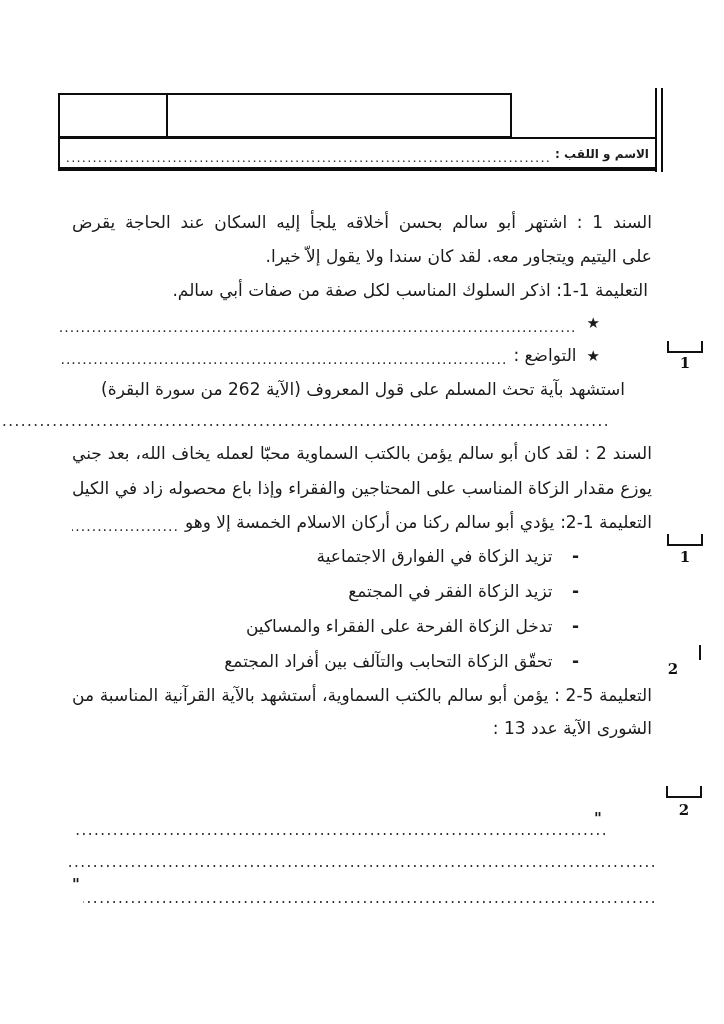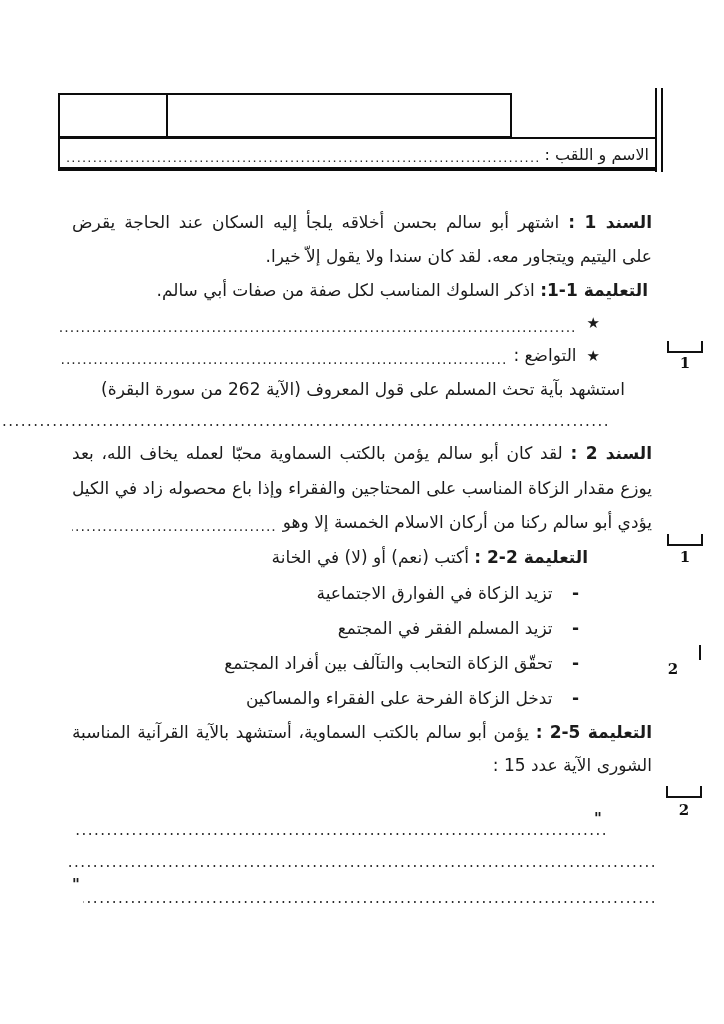--- a/index.html
+++ b/index.html
@@ -13,41 +13,41 @@
   .hbox{position:absolute;border:2px solid #0c0c0c;background:#fff;}
   .box-small{left:58px;top:93px;width:110px;height:45px;border-width:2px 2px 2px 2px;}
   .box-wide{left:166px;top:93px;width:346px;height:45px;}
   .dblline{position:absolute;left:655px;top:88px;width:8px;height:84px;
     border-left:2px solid #0c0c0c;border-right:2px solid #0c0c0c;}
   .namerow{
     position:absolute;left:58px;top:137px;width:599px;height:34px;
     border:2px solid #0c0c0c;border-bottom:4px solid #0c0c0c;border-right:none;
     display:flex;align-items:center;padding:2px 8px 0 6px;column-gap:4px;
   }
-  .namerow .lbl{font-weight:normal;font-size:16px;white-space:nowrap;}
+  .namerow .lbl{font-weight:bold;font-size:12px;white-space:nowrap;}
   .leader{flex:1;overflow:hidden;white-space:nowrap;font-size:13px;
     letter-spacing:1.2px;color:#2a2a2a;padding-top:6px;}
   
   .content{position:absolute;top:205px;left:0;right:0;}
   .row{padding:0 72px;text-align:right;white-space:nowrap;overflow:hidden;}
   .justify{text-align:justify;text-align-last:justify;white-space:normal;}
   .h34{height:34px;line-height:34px;}
   .h36{height:36px;line-height:36px;}
   .h35{height:35px;line-height:35px;}
   .h33{height:33px;line-height:33px;}
   .h32{height:32px;line-height:32px;}
   .h30{height:30px;line-height:30px;}
   .h37{height:37px;line-height:37px;}
   .h28{height:28px;line-height:28px;}
   .ind28{padding-right:76px;}
   .ind42{padding-right:99px;}
   .ind64{padding-right:136px;}
   .ind120{padding-right:192px;}
   .ind170{margin-left:41px;}
-  .lblb{font-weight:bold;}
+  .lblb{font-weight:normal;}
   .flexrow{display:flex;align-items:baseline;column-gap:6px;}
   .flexrow .dots{flex:1;overflow:hidden;white-space:nowrap;font-size:14px;
     letter-spacing:1px;color:#2a2a2a;align-self:center;padding-top:8px;}
   .starrow{padding:0 124px 0 58px;}
   .star{font-size:15px;margin-left:4px;}
   .itemrow{padding-right:145px;}
   .dash{margin-left:14px;font-weight:bold;}
   .seprow{padding:0 114px 0 58px;font-size:15px;letter-spacing:1.5px;
     color:#2a2a2a;overflow:hidden;white-space:nowrap;text-align:left;}
   
@@ -106,52 +106,49 @@
 
     <div class="row h36 justify">
       <b class="lblb">السند 2 :</b>
       <span>لقد كان أبو سالم يؤمن بالكتب السماوية محبّا لعمله يخاف الله، بعد جني زيتونه</span>
     </div>
     <div class="row h35 justify">
       <span>يوزع مقدار الزكاة المناسب على المحتاجين والفقراء وإذا باع محصوله زاد في الكيل والميزان</span>
     </div>
 
     <div class="row h33 flexrow">
+      <b class="lblb">التعليمة 1-2:</b>
       <span>يؤدي أبو سالم ركنا من أركان الاسلام الخمسة إلا وهو</span>
       <span class="dots">......................................................................................................................................................</span>
     </div>
 
-    <div class="row h37 ind64">
-      <b class="lblb">التعليمة 2-2 :</b>
-      <span>أكتب (نعم) أو (لا) في الخانة</span>
-    </div>
 
     <div class="row h35 itemrow">
       <span class="dash">-</span>
       <span>تزيد الزكاة في الفوارق الاجتماعية</span>
     </div>
     <div class="row h35 itemrow">
       <span class="dash">-</span>
-      <span>تزيد المسلم الفقر في المجتمع</span>
+      <span>تزيد الزكاة الفقر في المجتمع</span>
+    </div>
+    <div class="row h35 itemrow">
+      <span class="dash">-</span>
+      <span>تدخل الزكاة الفرحة على الفقراء والمساكين</span>
     </div>
     <div class="row h35 itemrow">
       <span class="dash">-</span>
       <span>تحقّق الزكاة التحابب والتآلف بين أفراد المجتمع</span>
-    </div>
-    <div class="row h35 itemrow">
-      <span class="dash">-</span>
-      <span>تدخل الزكاة الفرحة على الفقراء والمساكين</span>
     </div>
 
     <div class="row h33 justify">
       <b class="lblb">التعليمة 5-2 :</b>
       <span>يؤمن أبو سالم بالكتب السماوية، أستشهد بالآية القرآنية المناسبة من سورة</span>
     </div>
     <div class="row h33">
-      <span>الشورى الآية عدد 15 :</span>
+      <span>الشورى الآية عدد 13 :</span>
     </div>
   </div>
 
   <span class="qmark" style="left:594px;top:810px;">"</span>
   <div class="dline" style="left:74px;top:822px;width:534px;">......................................................................................................................................................</div>
   <div class="dline" style="left:67px;top:854px;width:590px;">......................................................................................................................................................</div>
   <span class="qmark" style="left:72px;top:876px;">"</span>
   <div class="dline" style="left:83px;top:890px;width:574px;">......................................................................................................................................................</div>
 
   <div class="bracket" style="left:667px;top:341px;"></div>

